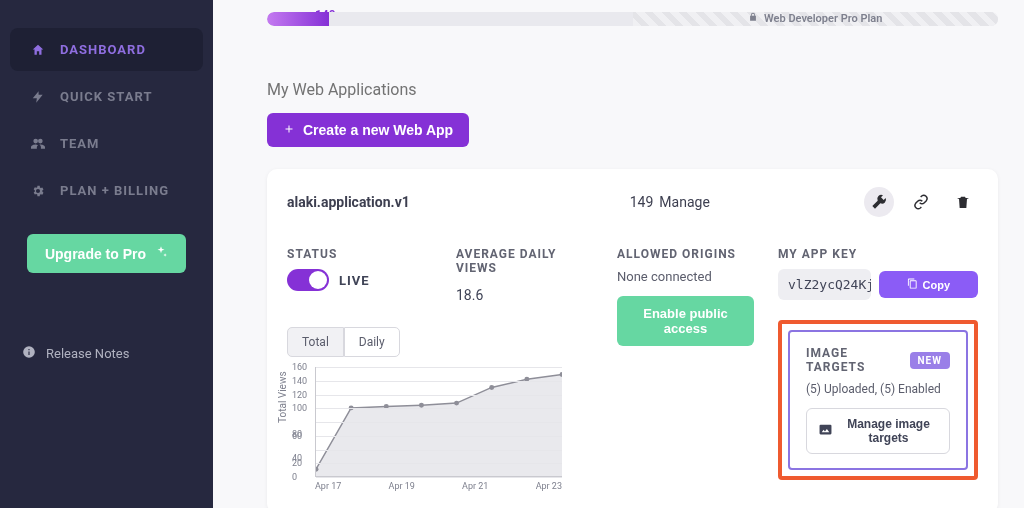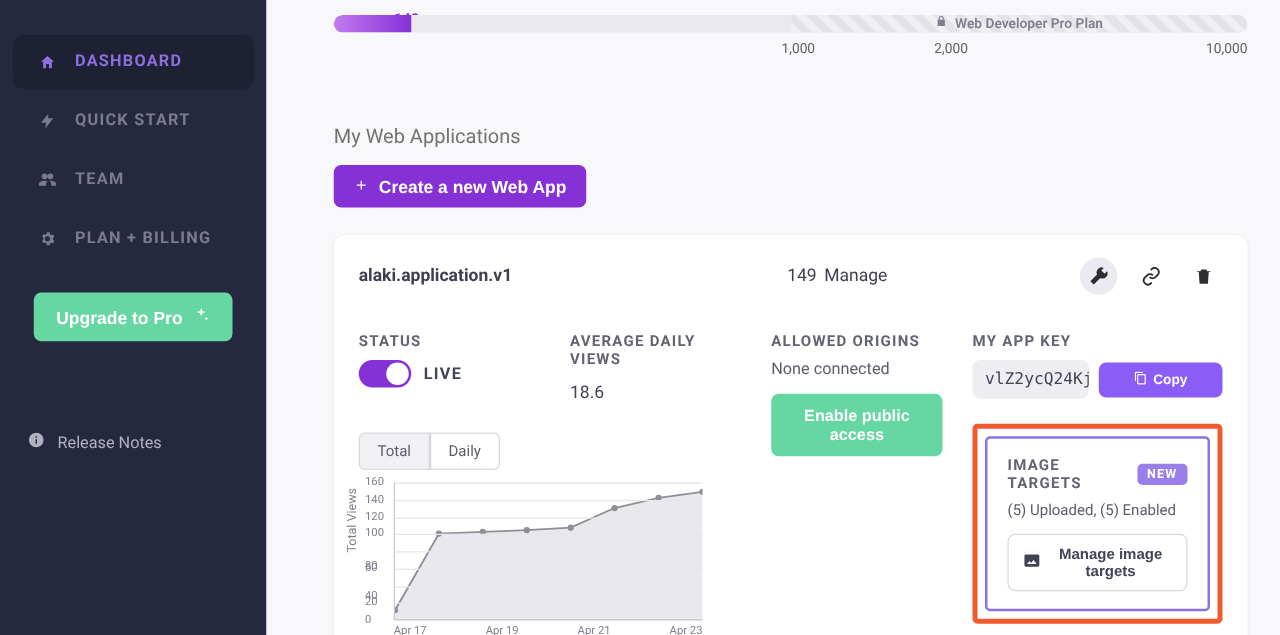--- a/index.html
+++ b/index.html
@@ -153,25 +153,20 @@
       <div class="bar">
         <div class="bar-fill"></div>
         <div class="bar-locked">
           <span>
             <svg viewBox="0 0 24 24">
                 <path d="M17 9V7a5 5 0 00-10 0v2H5v12h14V9zm-8 0V7a3 3 0 016 0v2z"></path>
               </svg>
           </span>
           <span>Web Developer Pro Plan</span>
         </div>
-      </div>
-      <div class="ticks">
-        <span>1,000</span>
-        <span>2,000</span>
-        <span>10,000</span>
       </div>
     </div>
 
     <h2 class="section-title">My Web Applications</h2>
     <button class="create-btn">
       <span>
         <svg viewBox="0 0 24 24">
             <path d="M11 5h2v6h6v2h-6v6h-2v-6H5v-2h6z"></path>
           </svg>
       </span>

